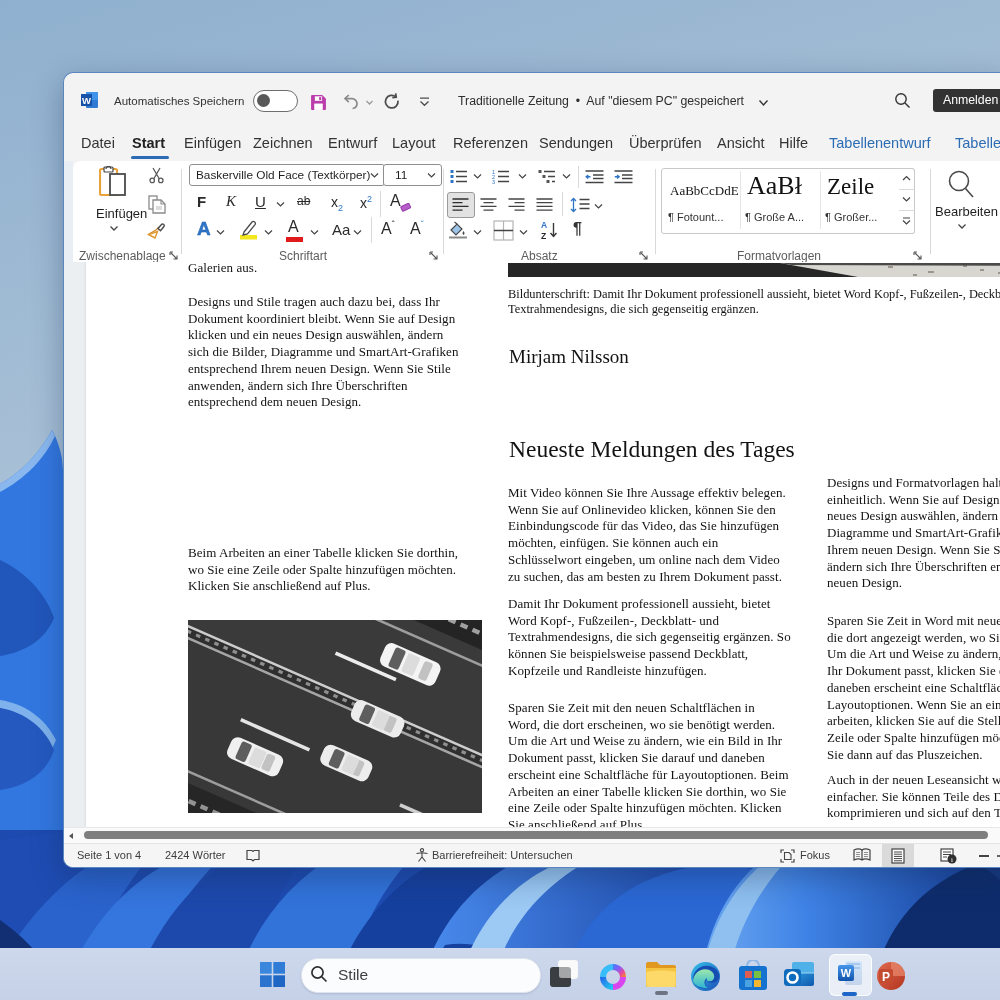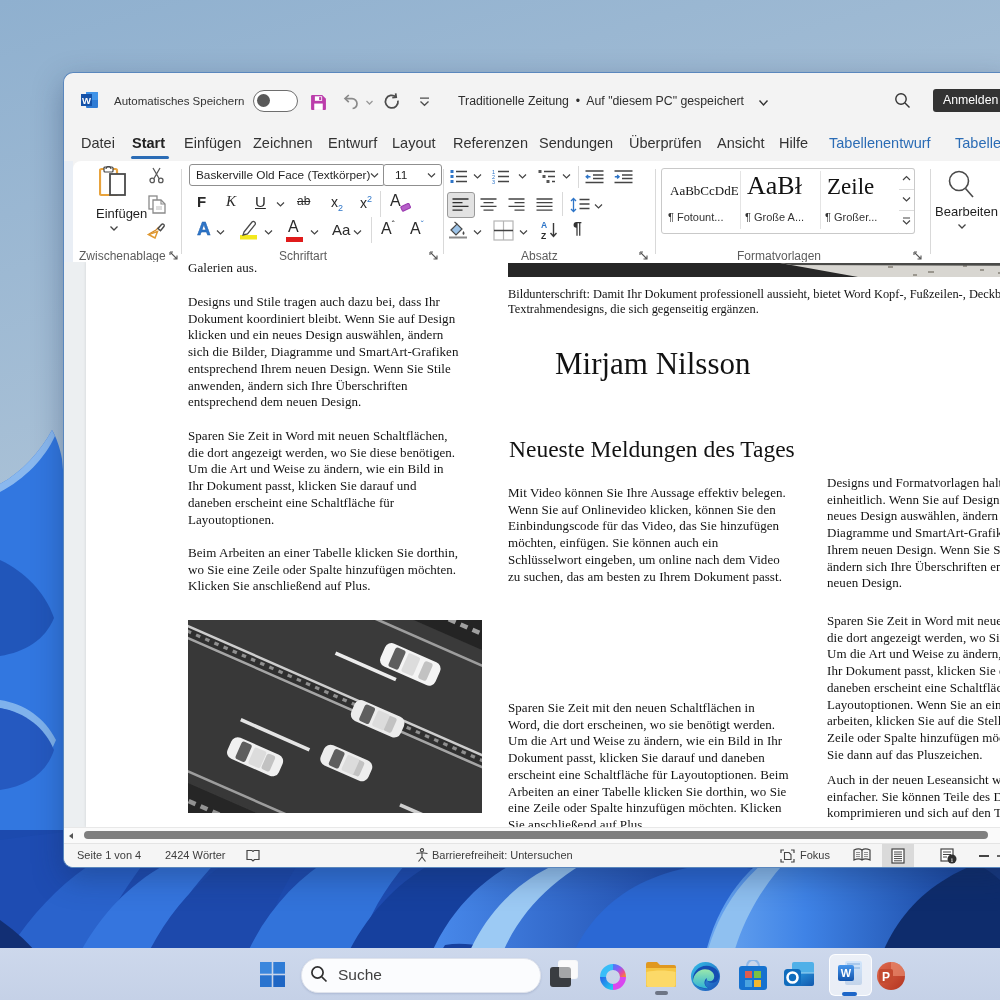--- a/index.html
+++ b/index.html
@@ -97,21 +97,21 @@
     <rect x="13.3" y="0" width="11.7" height="11.7" fill="#2f7cd6"></rect>
     <rect x="0" y="13.3" width="11.7" height="11.7" fill="#2a74cf"></rect>
     <rect x="13.3" y="13.3" width="11.7" height="11.7" fill="#1f66c4"></rect>
   </svg>
 
   <div class="abs" style="left:301px;top:10px;width:238px;height:33px;background:#fbfcfe;border:1px solid #dfe3ec;border-radius:17px;box-shadow:0 1px 2px rgba(60,80,120,.18);"></div>
   <svg class="abs" style="left:310px;top:17px" width="18" height="18" viewBox="0 0 18 18">
     <circle cx="7.5" cy="7.5" r="5.6" fill="none" stroke="#2f2f2f" stroke-width="1.7"></circle>
     <path d="M11.8 11.8 L16.5 16.5" stroke="#2f2f2f" stroke-width="1.7"></path>
   </svg>
-  <span class="abs" style="left:338px;top:18px;font-size:15.5px;color:#404040;">Suche</span>
+  <span class="abs" style="left:338px;top:18px;font-size:15.5px;color:#404040;">Stile</span>
 
   <svg class="abs" style="left:550px;top:12px" width="30" height="29" viewBox="0 0 30 29">
     <rect x="8" y="0" width="20" height="19" rx="3" fill="#f6f7f8"></rect>
     <rect x="0" y="7" width="21" height="20" rx="3" fill="#3a3d41"></rect>
     <rect x="9" y="1" width="18" height="17" rx="2.5" fill="#fdfdfd" opacity="0.55"></rect>
   </svg>
 
   <svg class="abs" style="left:597px;top:14px" width="32" height="30" viewBox="0 0 32 30">
     <defs>
       <linearGradient id="cop" x1="0" y1="0" x2="1" y2="1">
@@ -511,47 +511,46 @@
               <rect x="548" y="7" width="4" height="2"></rect>
             </g>
         <path d="M0 0 L272 0 L350 14 L0 14 z" fill="#262626"></path>
         <path d="M272 0 L606 0 L606 3 L284 2 z" fill="#4a4a48"></path>
       </svg>
     </div>
 
     <div class="abs ser" style="left:422px;top:25px;font-size:12.4px;line-height:15.2px;white-space:pre;">Bildunterschrift: Damit Ihr Dokument professionell aussieht, bietet Word Kopf-, Fußzeilen-, Deckblatt- und
 Textrahmendesigns, die sich gegenseitig ergänzen.</div>
 
-    <div class="abs ser" style="left:423px;top:84px;font-size:31px;margin-left:46px;">Mirjam Nilsson</div>
+    <div class="abs ser" style="left:423px;top:84px;font-size:19px;">Mirjam Nilsson</div>
     <div class="abs ser" style="left:423px;top:174px;font-size:23.5px;">Neueste Meldungen des Tages</div>
 
     <div class="abs ser body-col" style="left:102px;top:-2px;">Galerien aus.</div>
     <div class="abs ser body-col" style="left:102px;top:32px;">Designs und Stile tragen auch dazu bei, dass Ihr
 Dokument koordiniert bleibt. Wenn Sie auf Design
 klicken und ein neues Design auswählen, ändern
 sich die Bilder, Diagramme und SmartArt-Grafiken
 entsprechend Ihrem neuen Design. Wenn Sie Stile
 anwenden, ändern sich Ihre Überschriften
 entsprechend dem neuen Design.</div>
-    <div class="abs ser body-col" style="left:102px;top:166px;">Sparen Sie Zeit in Word mit neuen Schaltflächen,
-die dort angezeigt werden, wo Sie diese benötigen.
-Um die Art und Weise zu ändern, wie ein Bild in
-Ihr Dokument passt, klicken Sie darauf und
-daneben erscheint eine Schaltfläche für
-Layoutoptionen.</div>
     <div class="abs ser body-col" style="left:102px;top:283px;">Beim Arbeiten an einer Tabelle klicken Sie dorthin,
 wo Sie eine Zeile oder Spalte hinzufügen möchten.
 Klicken Sie anschließend auf Plus.</div>
 
     <div class="abs ser body-col" style="left:422px;top:223px;">Mit Video können Sie Ihre Aussage effektiv belegen.
 Wenn Sie auf Onlinevideo klicken, können Sie den
 Einbindungscode für das Video, das Sie hinzufügen
 möchten, einfügen. Sie können auch ein
 Schlüsselwort eingeben, um online nach dem Video
 zu suchen, das am besten zu Ihrem Dokument passt.</div>
+    <div class="abs ser body-col" style="left:422px;top:334px;">Damit Ihr Dokument professionell aussieht, bietet
+Word Kopf-, Fußzeilen-, Deckblatt- und
+Textrahmendesigns, die sich gegenseitig ergänzen. So
+können Sie beispielsweise passend Deckblatt,
+Kopfzeile und Randleiste hinzufügen.</div>
     <div class="abs ser body-col" style="left:422px;top:438px;">Sparen Sie Zeit mit den neuen Schaltflächen in
 Word, die dort erscheinen, wo sie benötigt werden.
 Um die Art und Weise zu ändern, wie ein Bild in Ihr
 Dokument passt, klicken Sie darauf und daneben
 erscheint eine Schaltfläche für Layoutoptionen. Beim
 Arbeiten an einer Tabelle klicken Sie dorthin, wo Sie
 eine Zeile oder Spalte hinzufügen möchten. Klicken
 Sie anschließend auf Plus.</div>
 
     <div class="abs ser body-col" style="left:741px;top:213px;">Designs und Formatvorlagen halten Ihr Dokument

